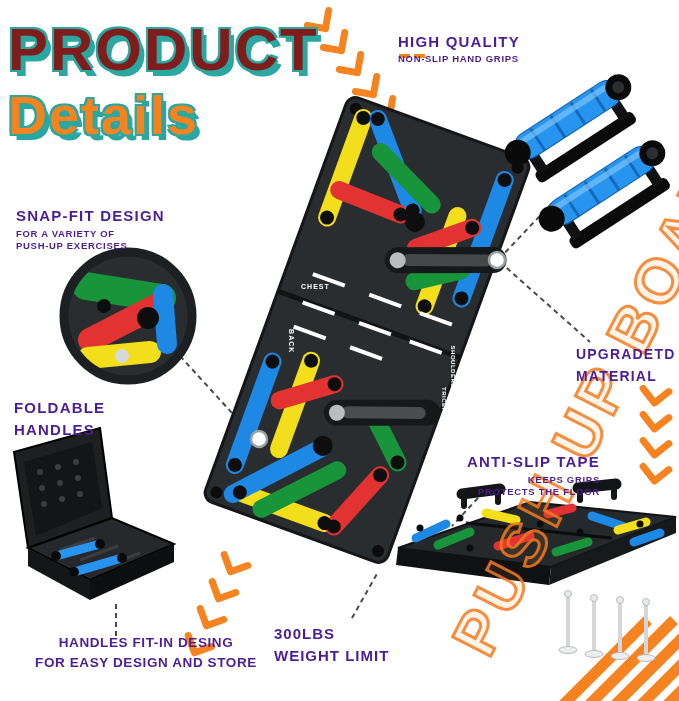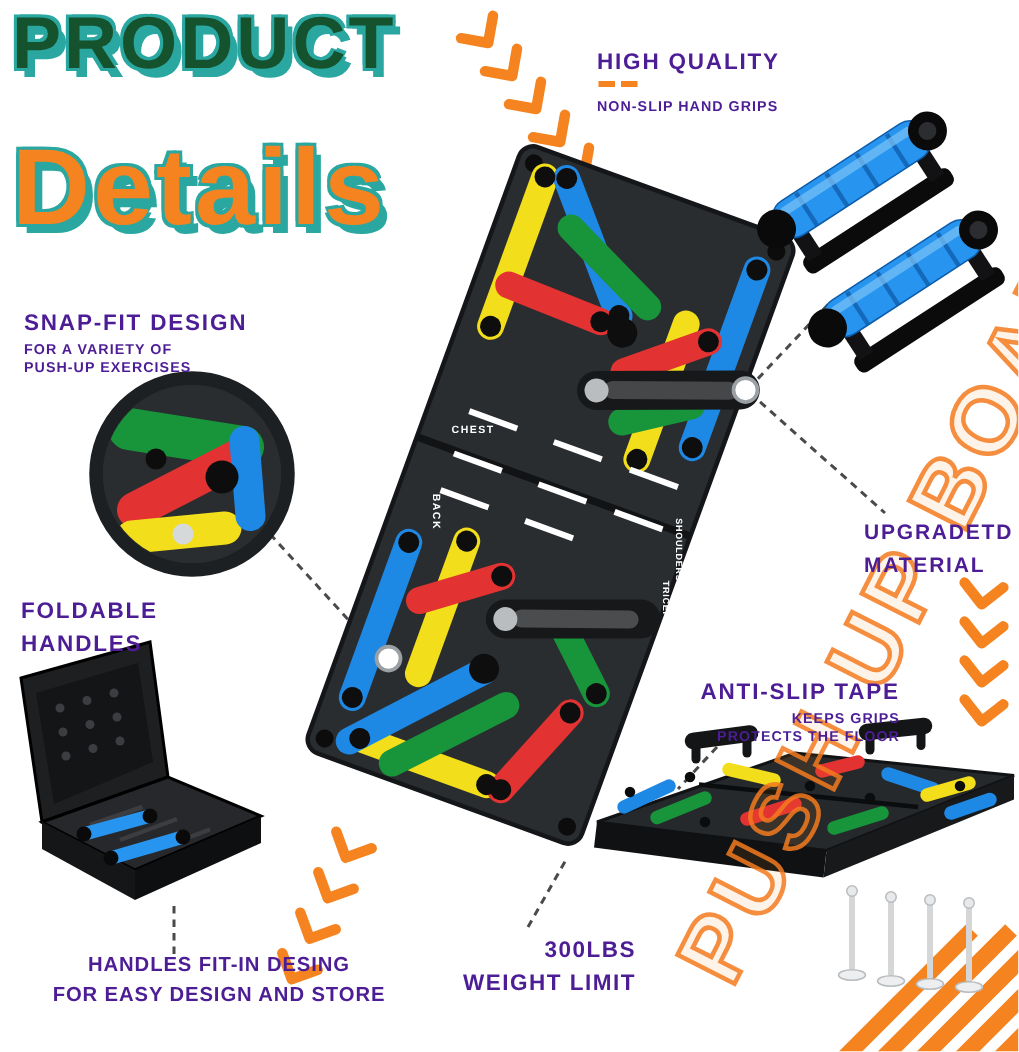--- a/index.html
+++ b/index.html
@@ -1,45 +1,45 @@
 <!DOCTYPE html>
 <html><head>
 <meta charset="utf-8">
 <style>
   html,body { margin:0; padding:0; background:#fff; }
   .canvas { position:relative; width:679px; height:701px; background:#ffffff; overflow:hidden;
             font-family:"Liberation Sans",sans-serif; }
   svg.gfx { position:absolute; left:0; top:0; z-index:1; }
 
-  .title1 { position:absolute; z-index:3; left:8px; top:1px; font-size:49px; font-weight:800;
-            letter-spacing:2px; color:#14532d;
+  .title1 { position:absolute; z-index:3; left:8px; top:15px; font-size:60px; font-weight:800;
+            letter-spacing:2px; color:#7f1d1d;
             text-shadow:-2px -2px 0 #2aa7a0,2px -2px 0 #2aa7a0,-2px 2px 0 #2aa7a0,2px 2px 0 #2aa7a0,5px 6px 0 #2aa7a0; }
-  .title2 { position:absolute; z-index:3; left:8px; top:84px; font-size:72px; font-weight:800;
+  .title2 { position:absolute; z-index:3; left:8px; top:84px; font-size:54px; font-weight:800;
             letter-spacing:2px; color:#f5831f;
             text-shadow:-2px -2px 0 #2aa7a0,2px -2px 0 #2aa7a0,-2px 2px 0 #2aa7a0,2px 2px 0 #2aa7a0,5px 6px 0 #2aa7a0;text-align:center; }
 
   .watermark { position:absolute; z-index:2; left:438px; top:634px; transform-origin:left top;
                transform:rotate(-63deg); font-size:62px; font-weight:800; letter-spacing:6px;
                white-space:nowrap; color:rgba(246,139,31,0.10);
                -webkit-text-stroke:3px rgba(243,122,31,0.85); }
 
   .label { position:absolute; z-index:3; color:#4c1d95; }
   .t15 { font-size:15px; font-weight:800; letter-spacing:1.2px; }
   .t10 { font-size:9.5px; font-weight:700; letter-spacing:0.7px; }
 
   .high-quality { left:398px; top:33px; }
-  .hq-sub { margin-top:16px; }
+  .hq-sub { margin-top:3px; }
   .snap-fit { left:16px; top:207px; }
   .sub-lines { margin-top:4px; line-height:12px; }
   .foldable { left:14px; top:397px; line-height:22px; }
   .upgraded { left:576px; top:343px; line-height:22px; font-size:14px; }
   .anti-slip { left:467px; top:453px;text-align:right; }
   .handles-fit { left:26px; top:633px; width:240px; text-align:center; line-height:20px;
                  font-size:13.5px; font-weight:700; letter-spacing:0.6px; }
-  .weight { left:274px; top:623px; width:150px; text-align:right; line-height:22px;
+  .weight { left:274px; top:623px; width:150px; text-align:left; line-height:22px;
             font-size:15px; font-weight:800; letter-spacing:1px; }
 </style>
 </head>
 <body>
 
 <div class="canvas">
 
   <svg class="gfx" width="679" height="701" viewBox="0 0 679 701">
     <defs>
       <path id="chev" d="M0,-13 L13,0 L0,13" fill="none" stroke="#f5831f" stroke-width="7" stroke-linecap="round" stroke-linejoin="round"></path>

